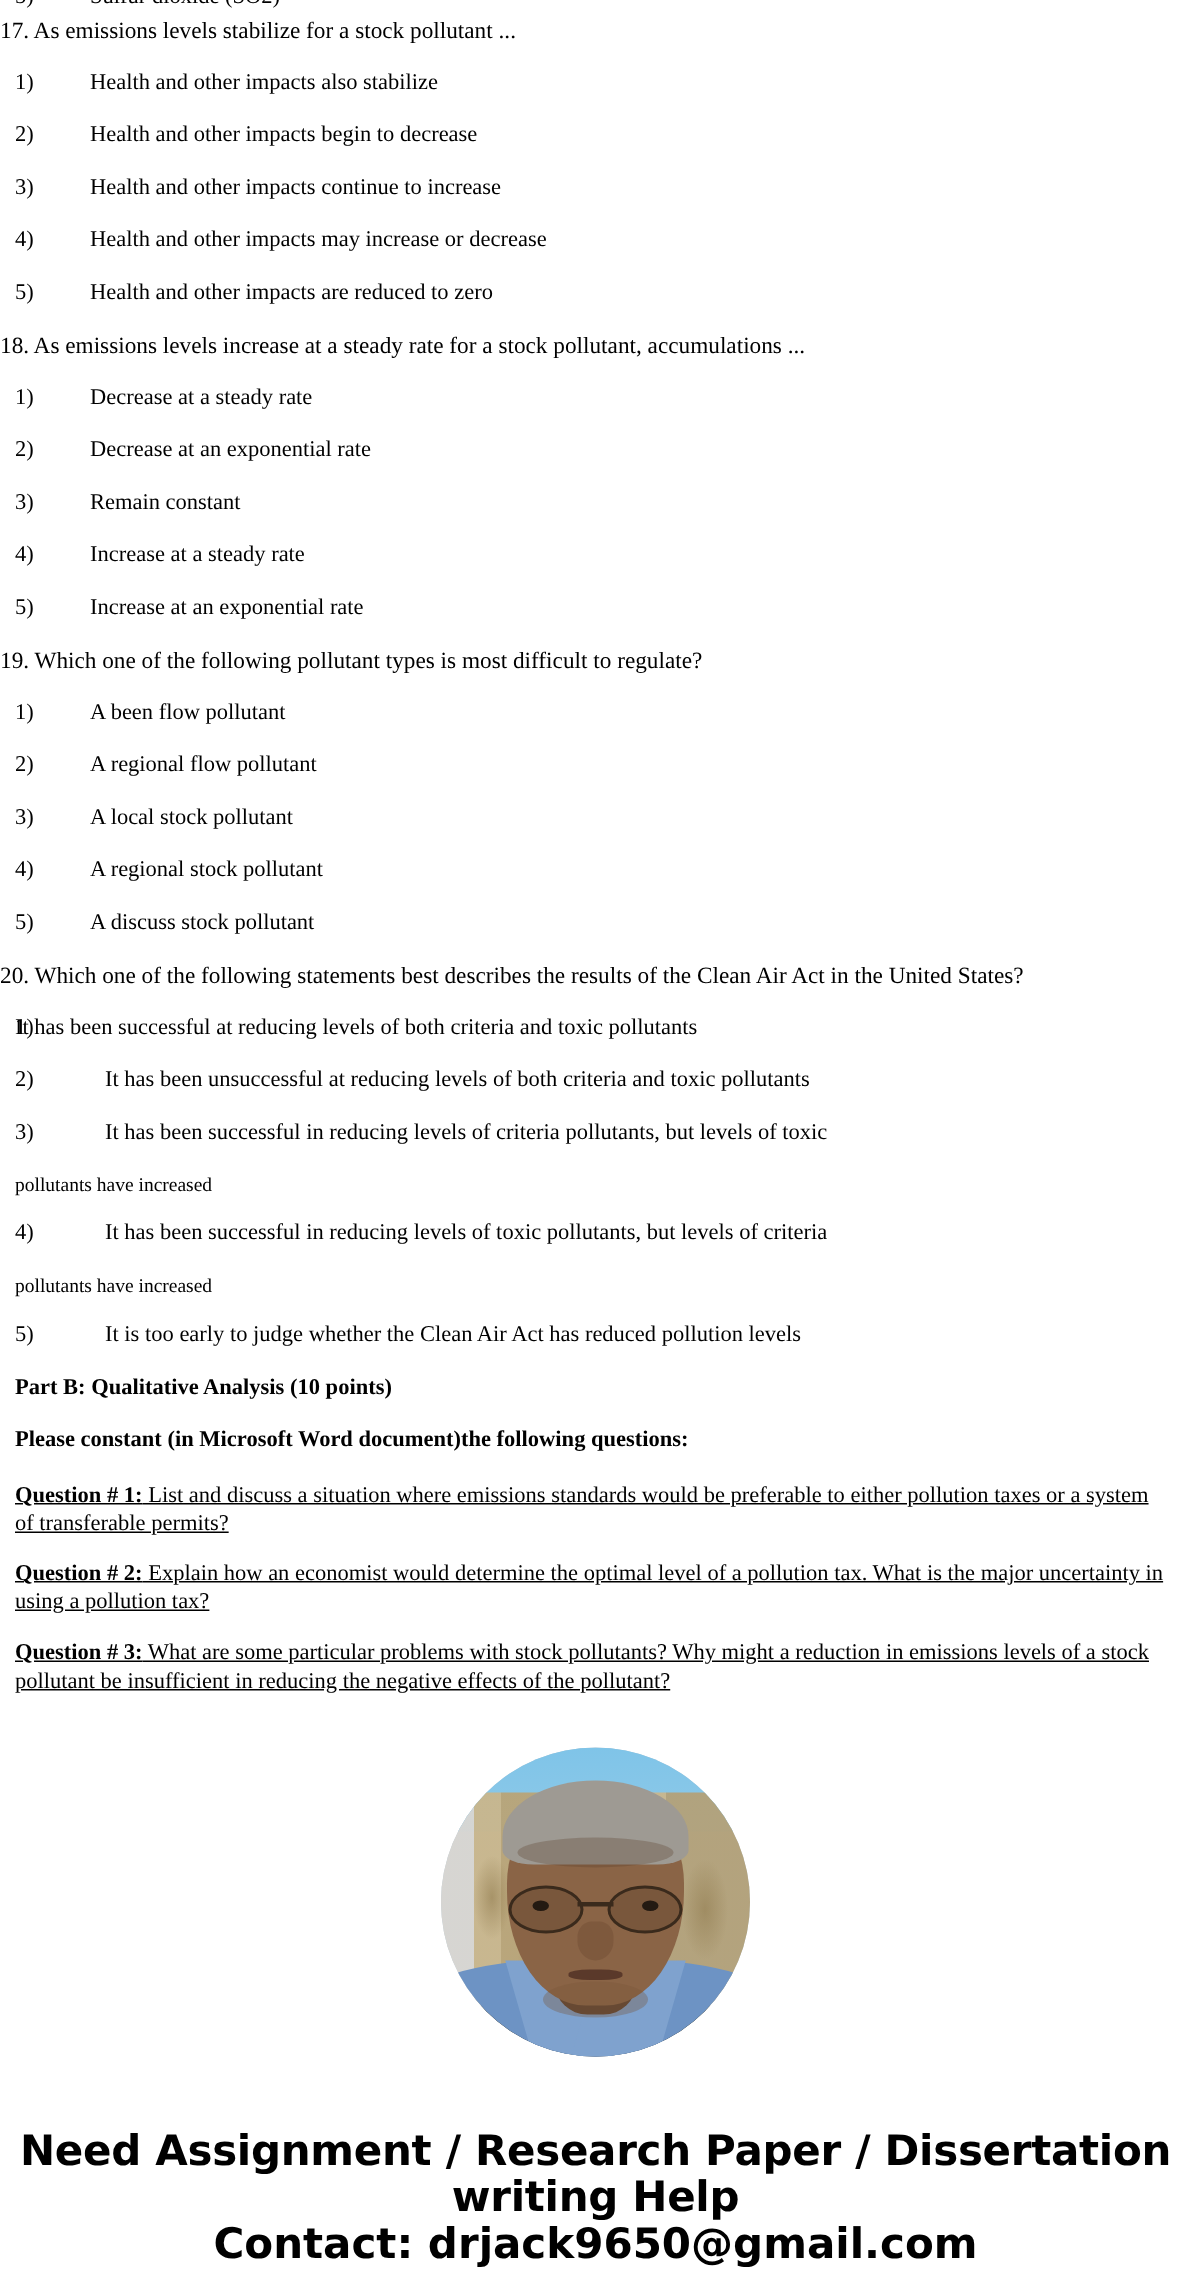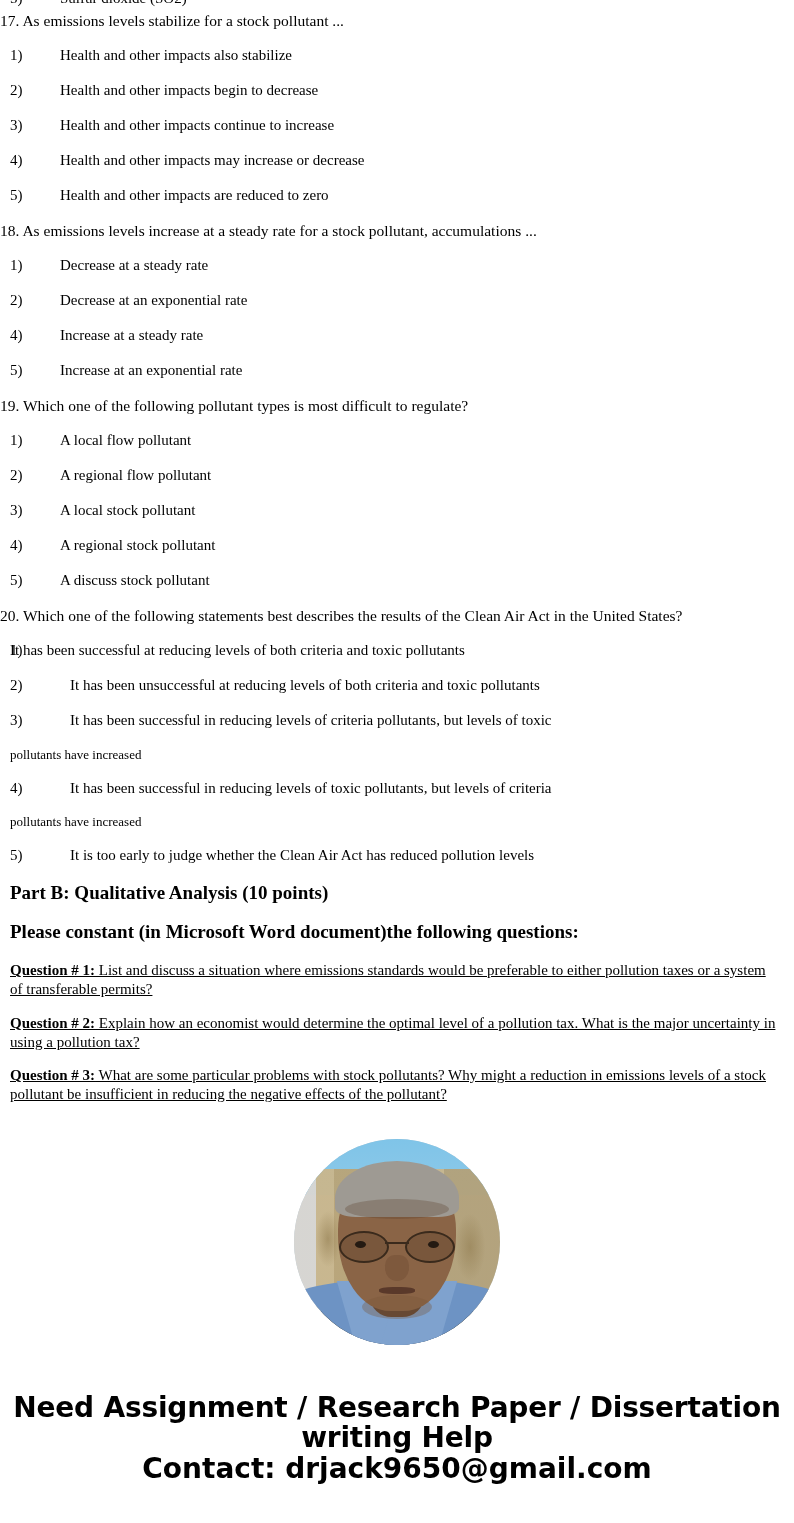--- a/index.html
+++ b/index.html
@@ -54,21 +54,21 @@
     position: relative;
   }
   .top-clip .opt {
     position: absolute;
     top: -9px;
     left: 0;
     margin: 0;
   }
   
   .partb-head {
-    font-size: 19px;
+    font-size: 15px;
     font-weight: bold;
     line-height: 1.06;
     margin: 0 0 19px 0;
     padding-left: 10px;
   }
   .qblock {
     font-size: 15px;
     line-height: 1.25;
     margin: 0 0 15px 0;
     padding-left: 10px;
@@ -300,29 +300,32 @@
   </p>
 
   <p class="qline">18. As emissions levels increase at a steady rate for a stock pollutant, accumulations ...</p>
   <p class="opt">
     <span class="num">1)</span><span>Decrease at a steady rate</span>
   </p>
   <p class="opt">
     <span class="num">2)</span><span>Decrease at an exponential rate</span>
   </p>
   <p class="opt">
+    <span class="num">3)</span><span>Remain constant</span>
+  </p>
+  <p class="opt">
     <span class="num">4)</span><span>Increase at a steady rate</span>
   </p>
   <p class="opt">
     <span class="num">5)</span><span>Increase at an exponential rate</span>
   </p>
 
   <p class="qline">19. Which one of the following pollutant types is most difficult to regulate?</p>
   <p class="opt">
-    <span class="num">1)</span><span>A local flow pollutant</span>
+    <span class="num">1)</span><span>A been flow pollutant</span>
   </p>
   <p class="opt">
     <span class="num">2)</span><span>A regional flow pollutant</span>
   </p>
   <p class="opt">
     <span class="num">3)</span><span>A local stock pollutant</span>
   </p>
   <p class="opt">
     <span class="num">4)</span><span>A regional stock pollutant</span>
   </p>

